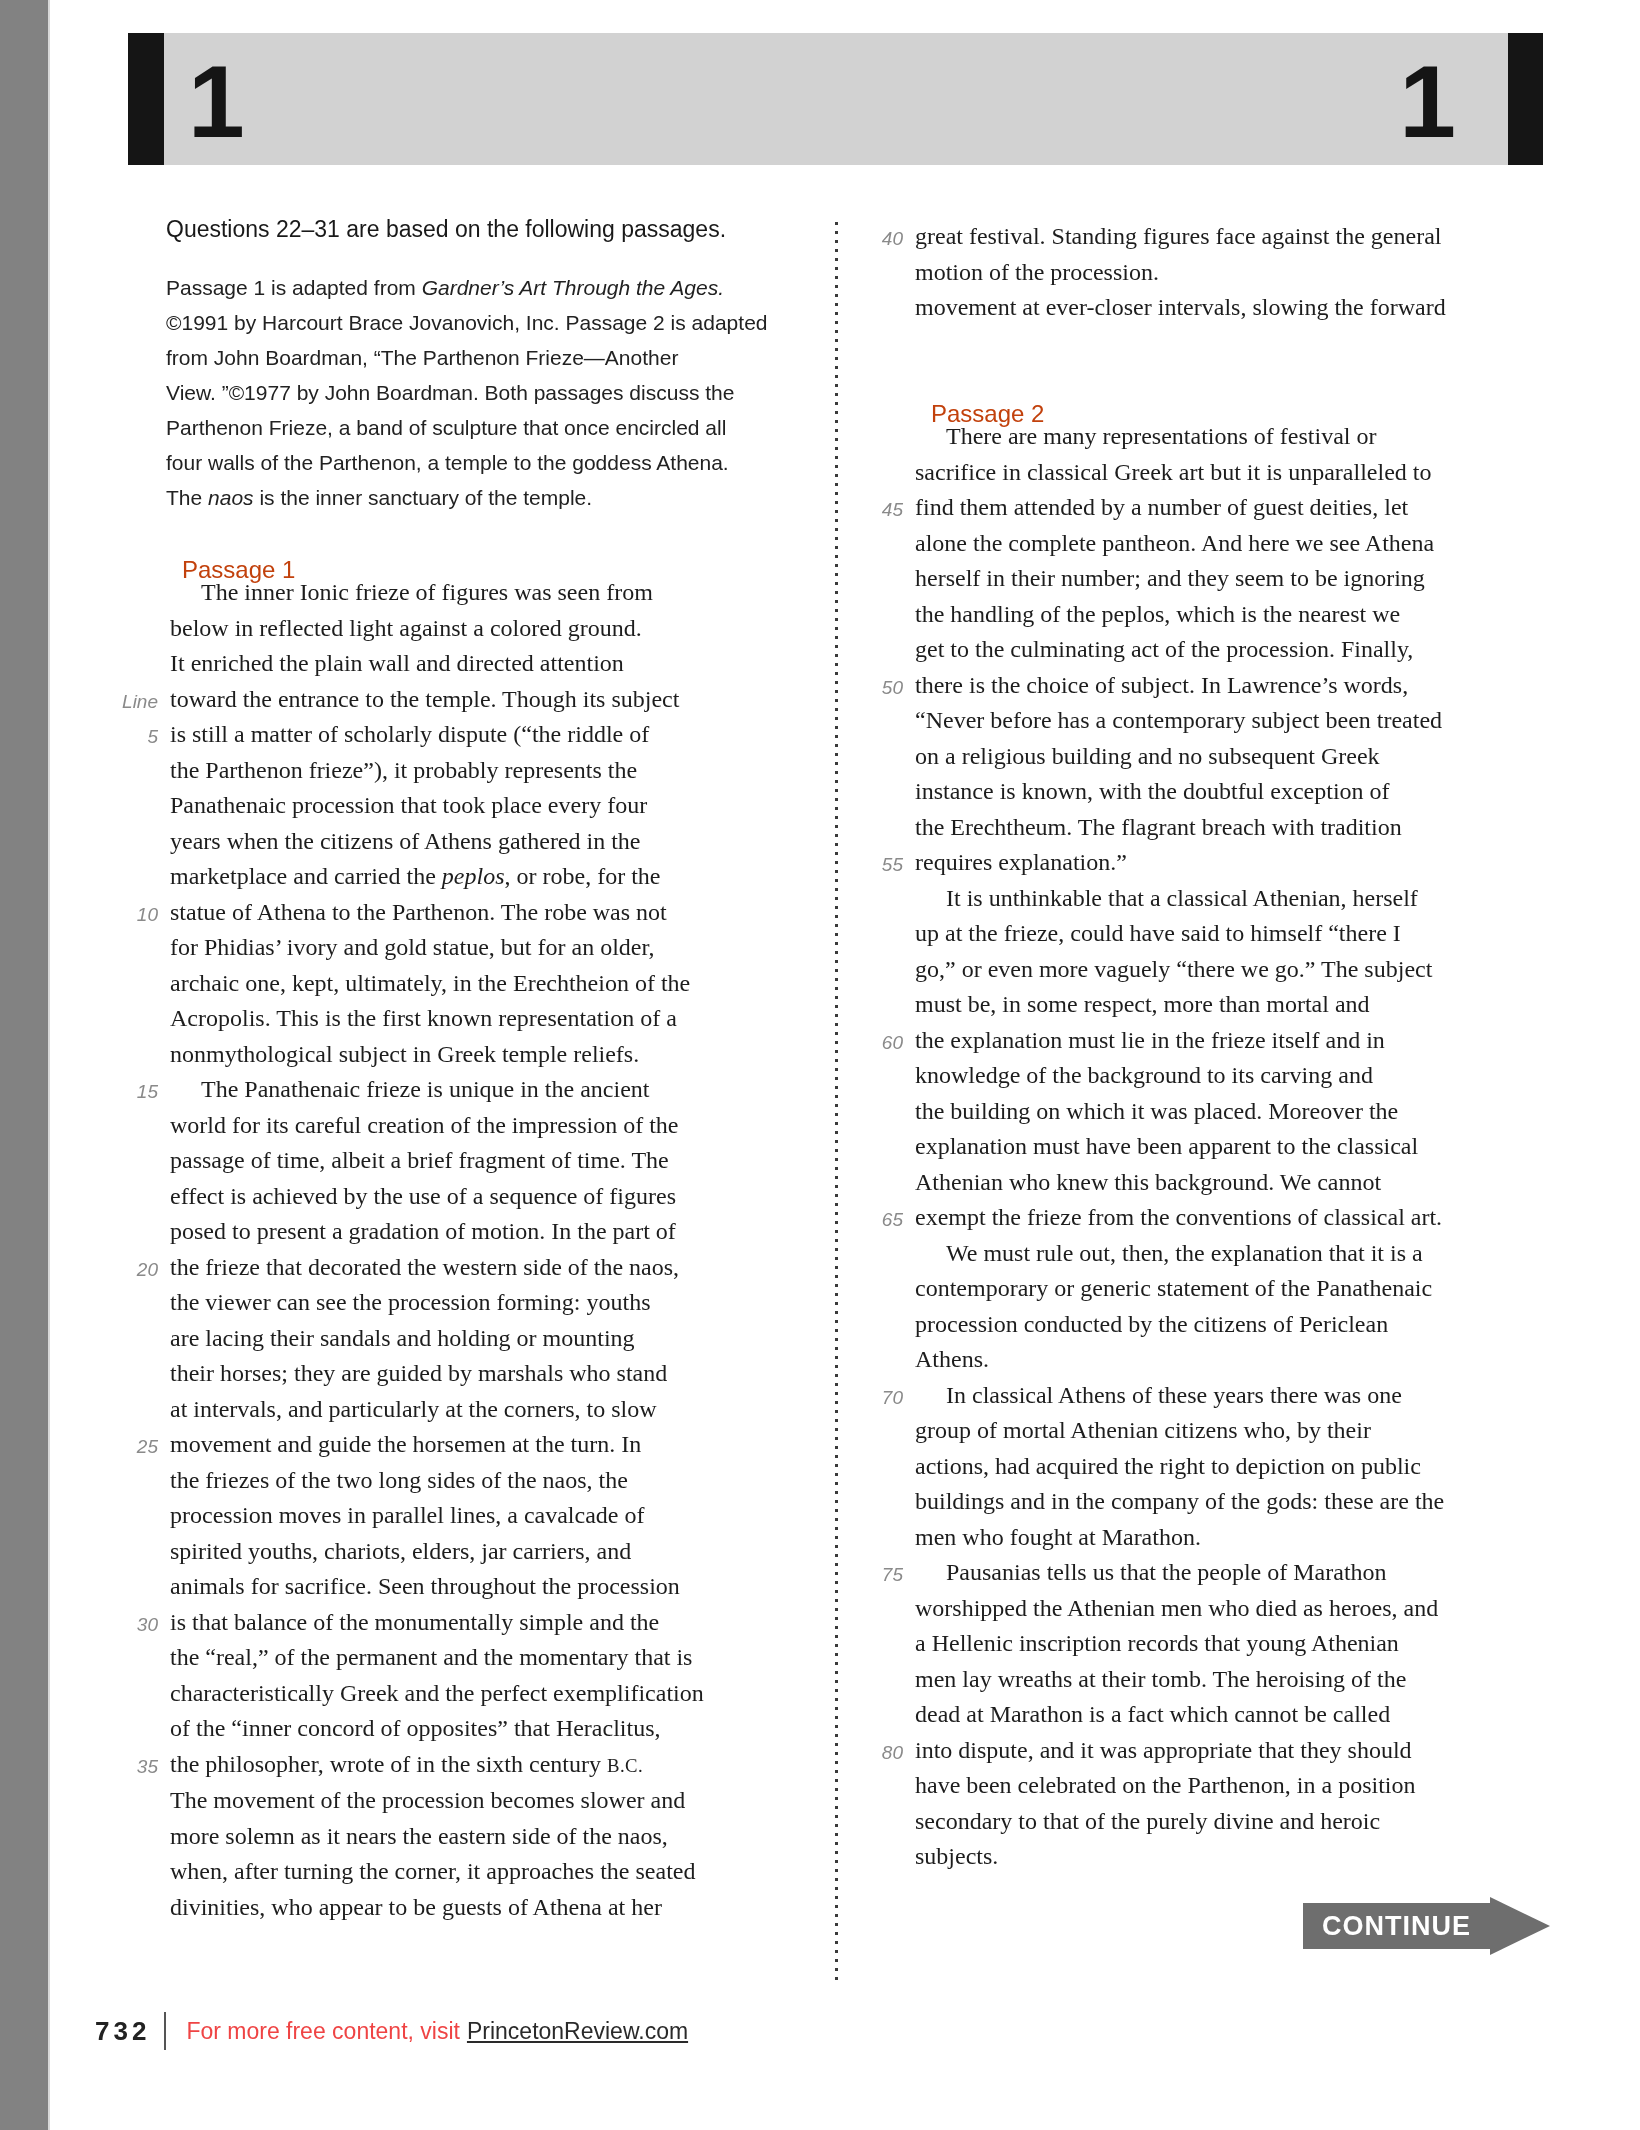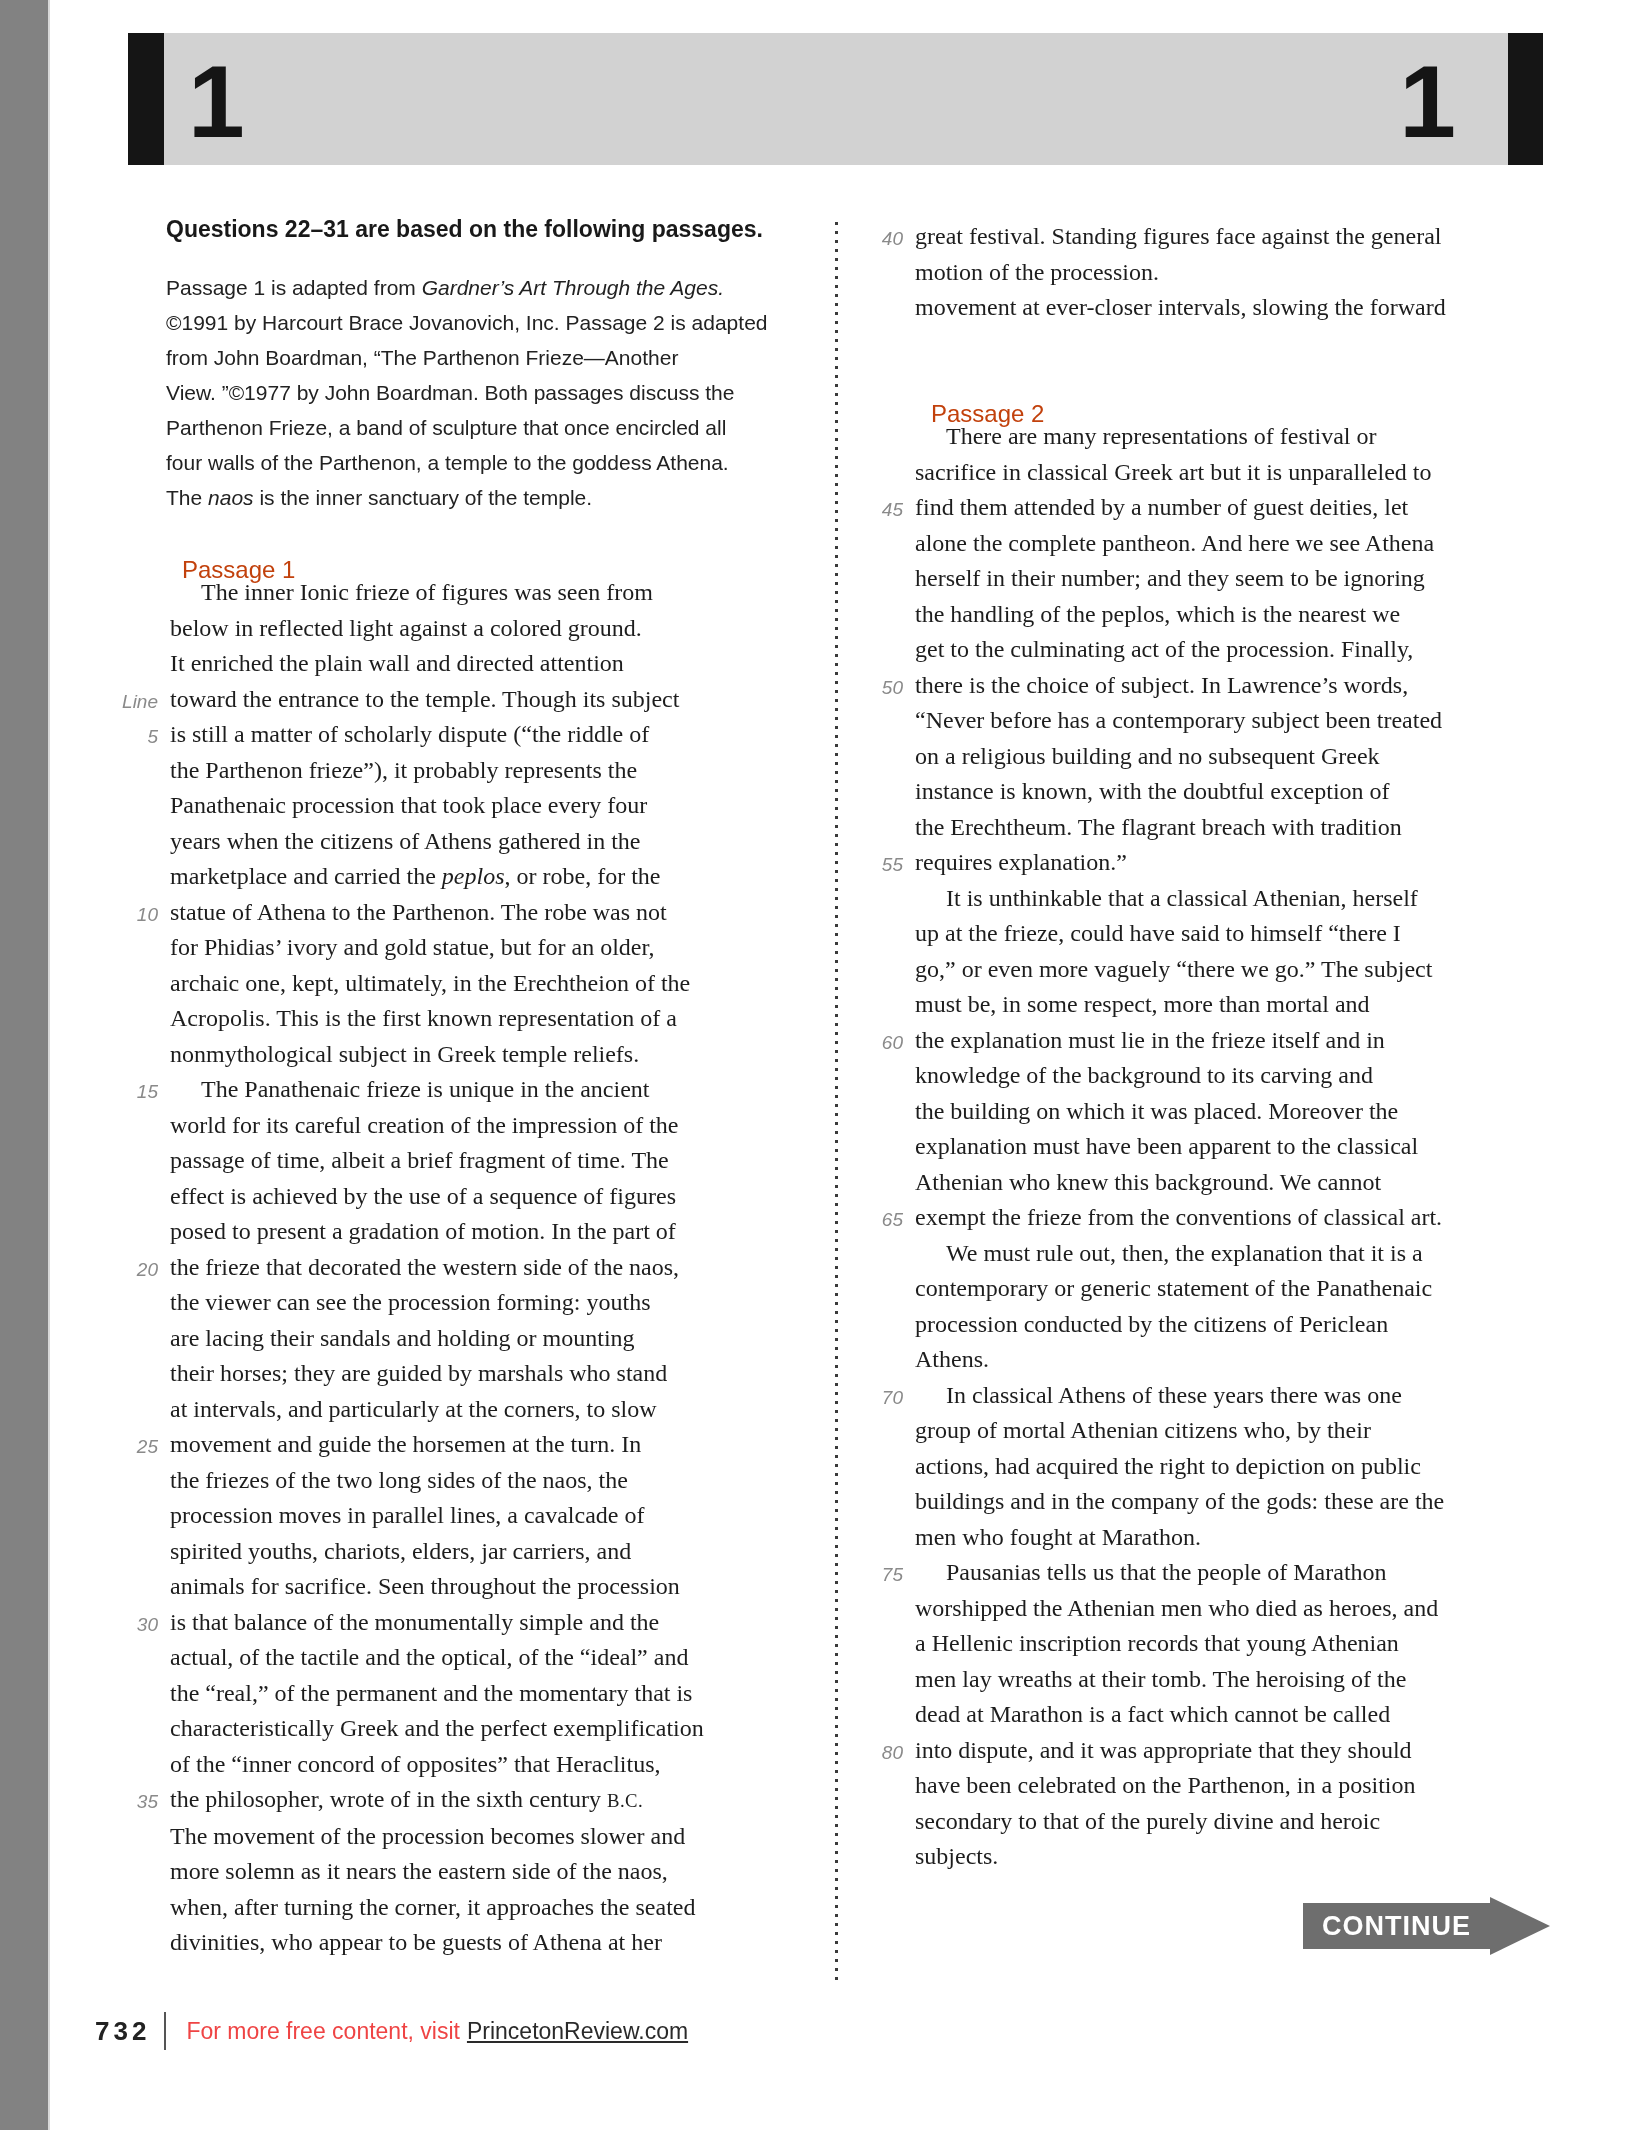--- a/index.html
+++ b/index.html
@@ -14,21 +14,21 @@
   
   .hdr-tab{position:absolute;top:33px;height:132px;background:#151515;}
   .hdr-tab.left{left:128px;width:36px;}
   .hdr-tab.right{left:1508px;width:35px;}
   .hdr-bar{position:absolute;top:33px;left:164px;width:1344px;height:132px;background:#d2d2d2;}
   .secnum{position:absolute;top:0;height:132px;line-height:138px;font-size:102px;font-weight:bold;color:#151515;font-family:"Liberation Sans",sans-serif;}
   .secnum.l{left:24px;}
   .secnum.r{right:52px;}
 
   
-  .qhead{position:absolute;left:166px;top:216px;margin:0;font-size:23px;font-weight:bold;color:#191919;white-space:nowrap;}
+  .qhead{position:absolute;left:166px;top:216px;margin:0;font-size:23px;font-weight:normal;color:#191919;white-space:nowrap;}
   .intro{position:absolute;left:166px;top:270px;width:640px;font-size:21px;line-height:35px;color:#222;}
   .intro div{white-space:nowrap;}
   .ptitle{position:absolute;margin:16px;font-size:24px;font-weight:normal;color:#c2410c;white-space:nowrap;}
   .ptitle.p1{left:166px;top:540px;}
   .ptitle.p2{left:915px;top:384px;}
 
   .plines{position:absolute;font-family:"Liberation Serif","DejaVu Serif",serif;font-size:24px;line-height:35.5px;color:#1d1d1d;}
   #p1lines{left:170px;top:575px;width:618px;}
   #p2pre{left:915px;top:219px;width:640px;}
   #p2lines{left:915px;top:419px;width:640px;}
@@ -110,21 +110,20 @@
       <div class="pline"><span class="ltxt">the viewer can see the procession forming: youths</span></div>
       <div class="pline"><span class="ltxt">are lacing their sandals and holding or mounting</span></div>
       <div class="pline"><span class="ltxt">their horses; they are guided by marshals who stand</span></div>
       <div class="pline"><span class="ltxt">at intervals, and particularly at the corners, to slow</span></div>
       <div class="pline"><span class="lnum">25</span><span class="ltxt">movement and guide the horsemen at the turn. In</span></div>
       <div class="pline"><span class="ltxt">the friezes of the two long sides of the naos, the</span></div>
       <div class="pline"><span class="ltxt">procession moves in parallel lines, a cavalcade of</span></div>
       <div class="pline"><span class="ltxt">spirited youths, chariots, elders, jar carriers, and</span></div>
       <div class="pline"><span class="ltxt">animals for sacrifice. Seen throughout the procession</span></div>
       <div class="pline"><span class="lnum">30</span><span class="ltxt">is that balance of the monumentally simple and the</span></div>
-      <div class="pline"><span class="ltxt">actual, of the tactile and the optical, of the “ideal” and</span></div>
       <div class="pline"><span class="ltxt">the “real,” of the permanent and the momentary that is</span></div>
       <div class="pline"><span class="ltxt">characteristically Greek and the perfect exemplification</span></div>
       <div class="pline"><span class="ltxt">of the “inner concord of opposites” that Heraclitus,</span></div>
       <div class="pline"><span class="lnum">35</span><span class="ltxt">the philosopher, wrote of in the sixth century <span class="sc">B.C.</span></span></div>
       <div class="pline"><span class="ltxt">The movement of the procession becomes slower and</span></div>
       <div class="pline"><span class="ltxt">more solemn as it nears the eastern side of the naos,</span></div>
       <div class="pline"><span class="ltxt">when, after turning the corner, it approaches the seated</span></div>
       <div class="pline"><span class="ltxt">divinities, who appear to be guests of Athena at her</span></div>
     </div>
 

